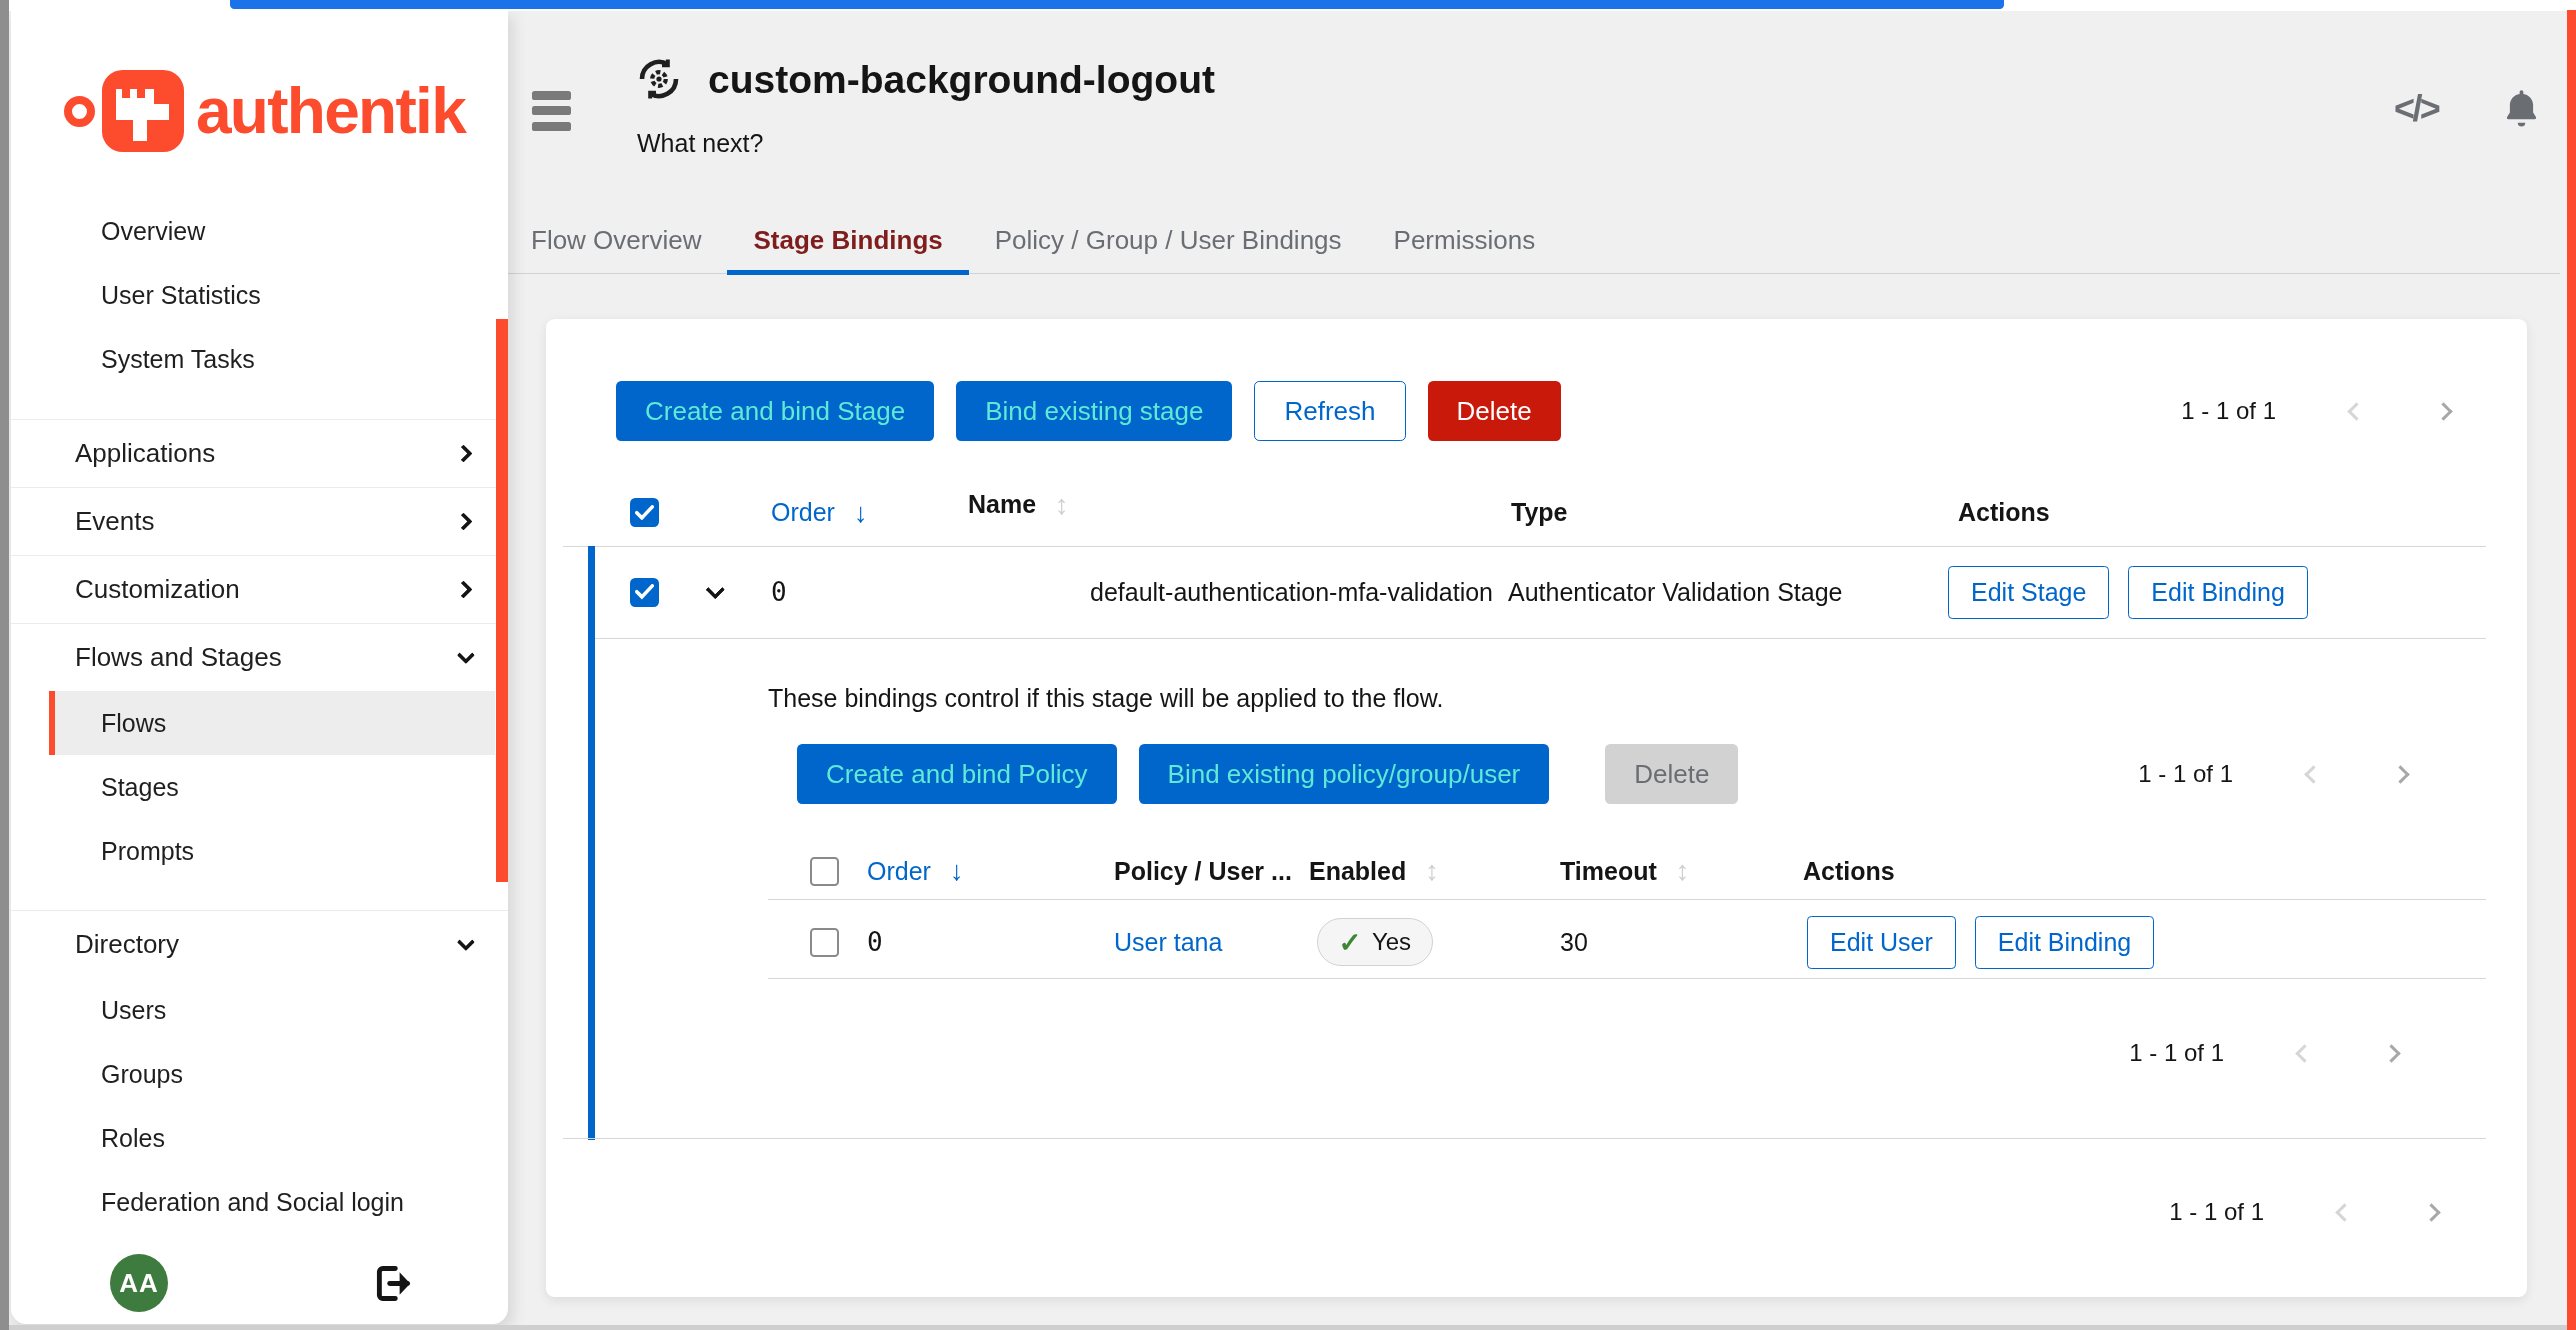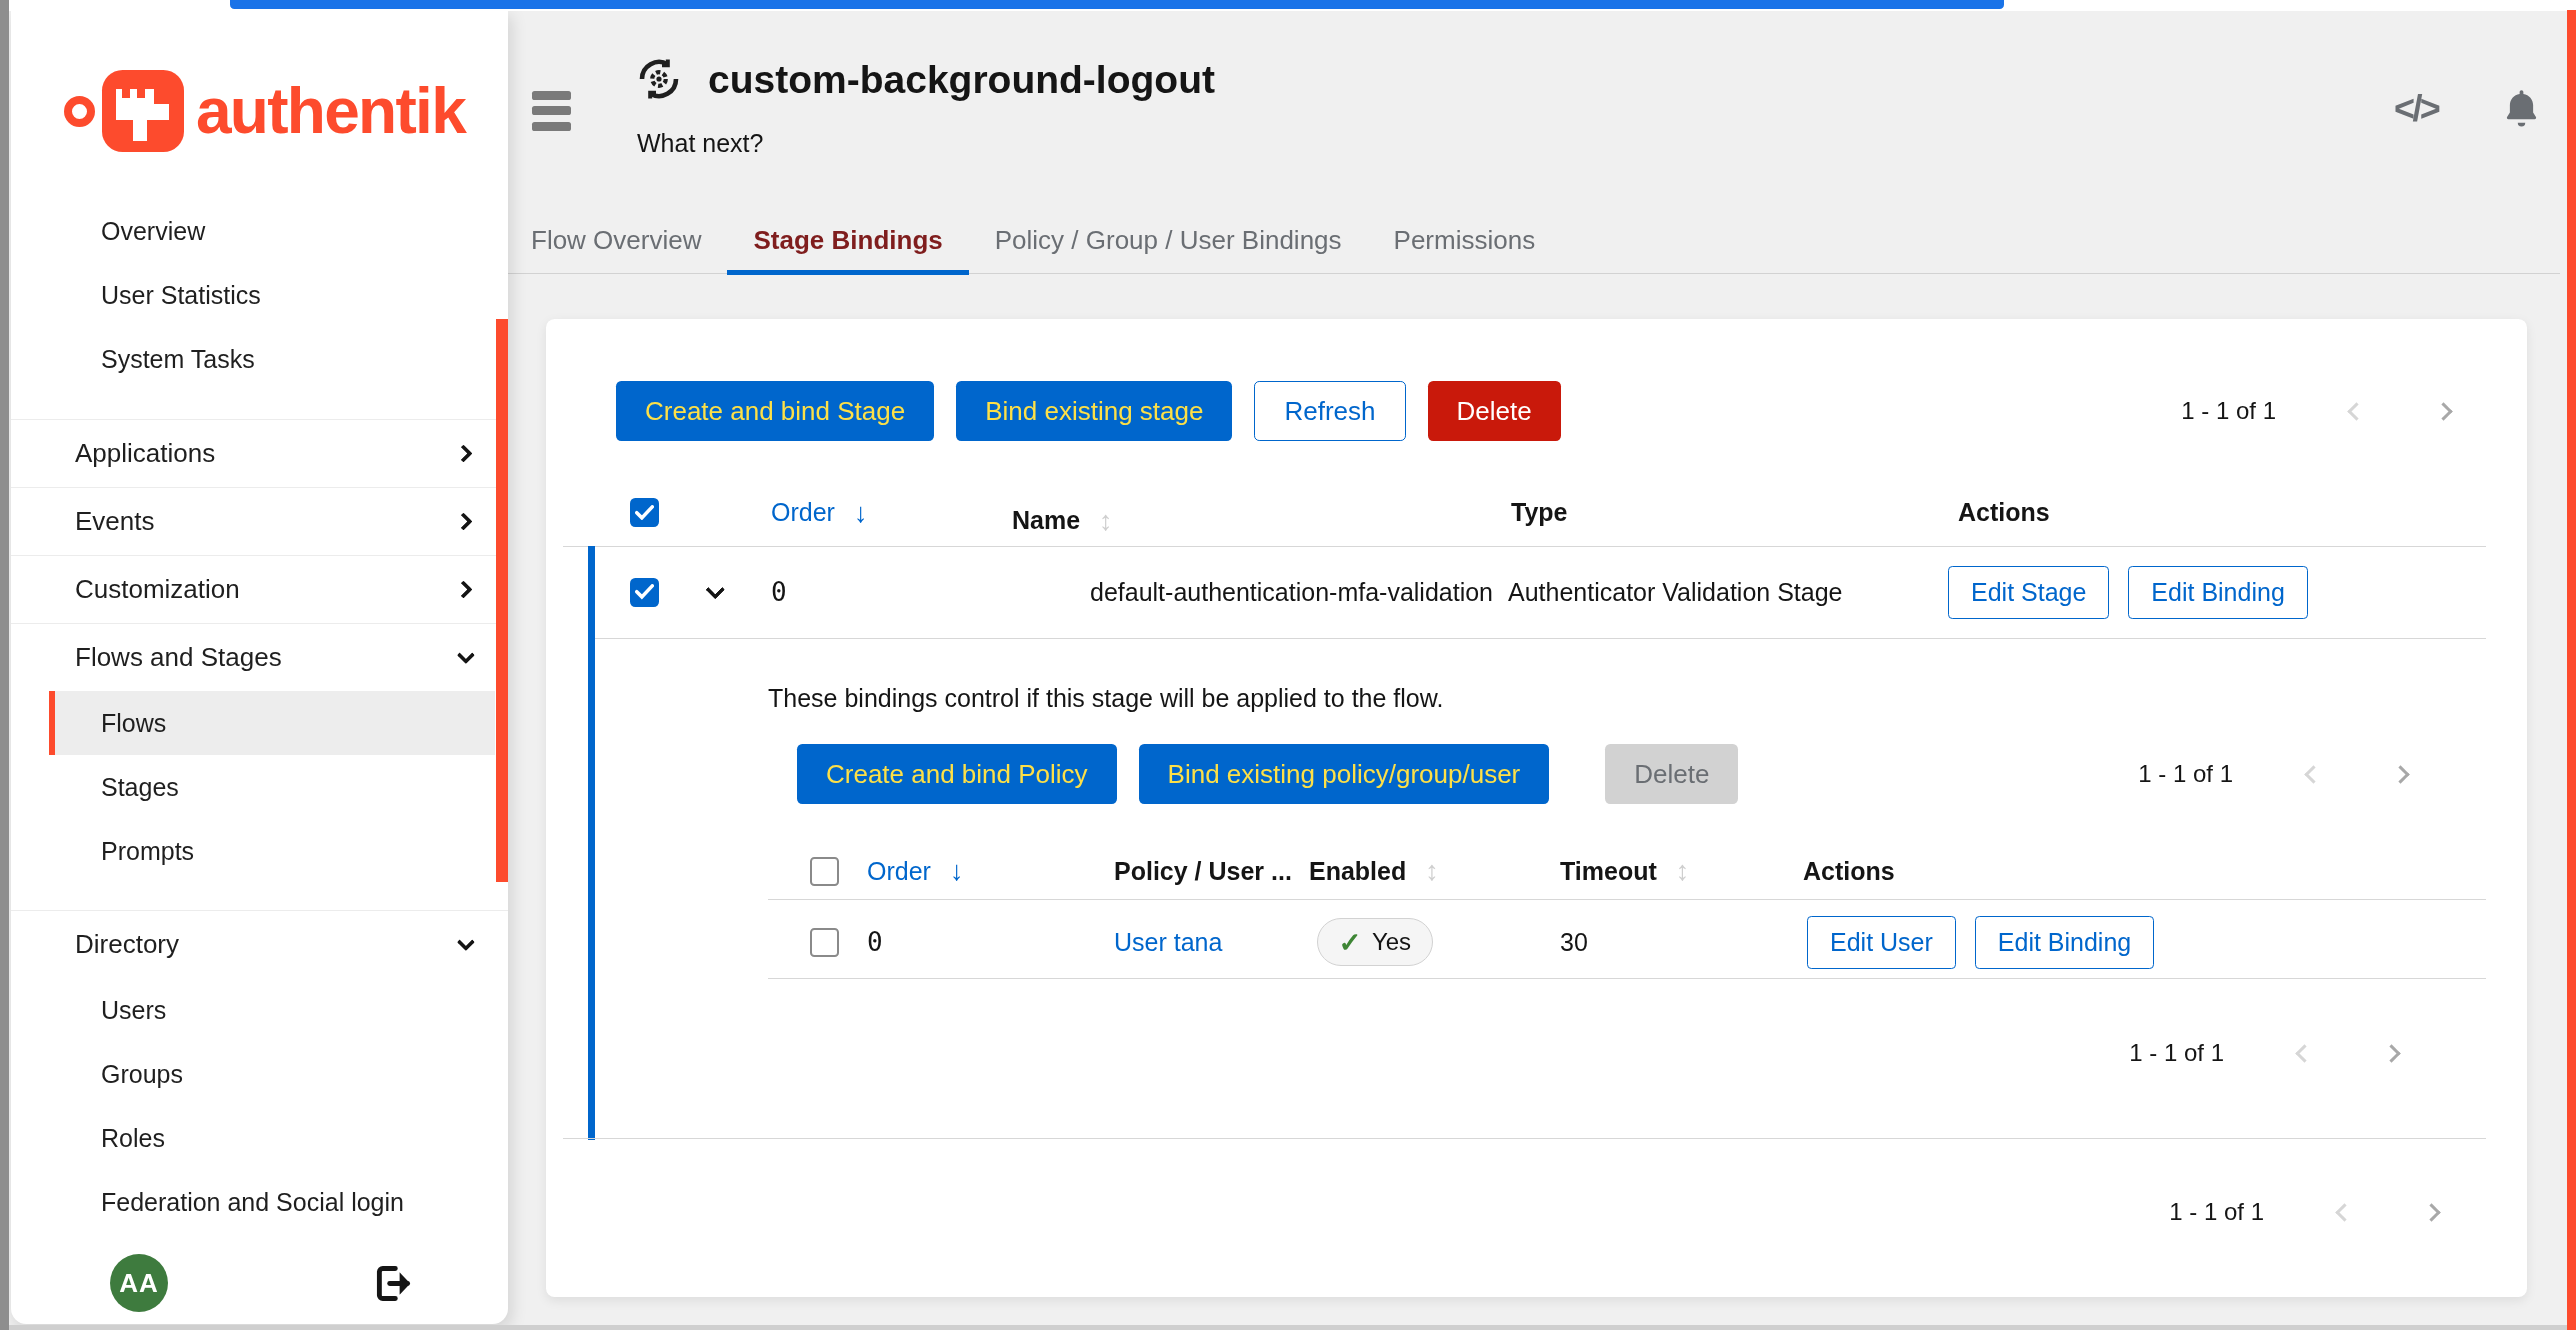--- a/index.html
+++ b/index.html
@@ -63,21 +63,21 @@
   .tab.active { color:#7f1d1d; font-weight:600; border-bottom:5.2px solid #0066cc; }
 
   
   .card { position:absolute; left:546px; top:319px; width:1981px; height:978px; background:#fff; border-radius:8.6px; box-shadow:0 3.4px 10.3px rgba(0,0,0,.08); }
   .abs { position:absolute; }
   .line { position:absolute; left:17px; right:41px; border-top:1.7px solid #d7d7d7; }
   .line.inner { left:222px; }
   .bluebar { position:absolute; left:42px; top:227px; width:6.9px; height:594px; background:#0066cc; }
 
   .btn { display:inline-flex; align-items:center; justify-content:center; height:60px; padding:0 29px; font-size:26px; border-radius:5.2px; border:none; font-family:inherit; cursor:pointer; white-space:nowrap; }
-  .btn-primary { background:#0066cc; color:#fde047; }
+  .btn-primary { background:#0066cc; color:#5eead4; }
   .btn-secondary { background:#fff; color:#0066cc; border:1.7px solid #0066cc; }
   .btn-danger { background:#c9190b; color:#fff; }
   .btn-disabled { background:#d2d2d2; color:#6a6e73; cursor:default; }
   .btn-outline { display:inline-flex; align-items:center; justify-content:center; height:53px; padding:0 22px; font-size:25px; color:#0066cc; background:#fff; border:1.7px solid #0066cc; border-radius:4.3px; cursor:pointer; white-space:nowrap; }
 
   .toolbar { position:absolute; display:flex; gap:22px; align-items:center; }
   .pager { position:absolute; display:flex; align-items:center; gap:74px; font-size:24px; color:#151515; }
   .pchev { width:13px; height:13px; border-right:3.4px solid #a8a8a8; border-bottom:3.4px solid #a8a8a8; display:inline-block; cursor:pointer; }
   .pchev.left { transform:rotate(135deg); border-color:#d6d6d6; }
   .pchev.rightc { transform:rotate(-45deg); }
@@ -250,21 +250,21 @@
     <span class="cb">
       <svg width="19" height="15.5" viewBox="0 0 12 10">
           <path d="M1 5l3.3 3.3L11 1.2" fill="none" stroke="#fff" stroke-width="2.3" stroke-linecap="round"></path>
         </svg>
     </span>
   </div>
   <div class="hcell blue" style="left:225px; top:160px; height:67px;">
     <span>Order</span>
     <span class="sort-dn">↓</span>
   </div>
-  <div class="hcell" style="left:422px; top:168px; height:67px;margin-left:44px;">
+  <div class="hcell" style="left:422px; top:152px; height:67px;">
     <span>Name</span>
     <span class="sort-ud">↕</span>
   </div>
   <div class="hcell" style="left:965px; top:160px; height:67px;">
     <span>Type</span>
   </div>
   <div class="hcell" style="left:1412px; top:160px; height:67px;">
     <span>Actions</span>
   </div>
   <div class="line" style="top:227px;"></div>

